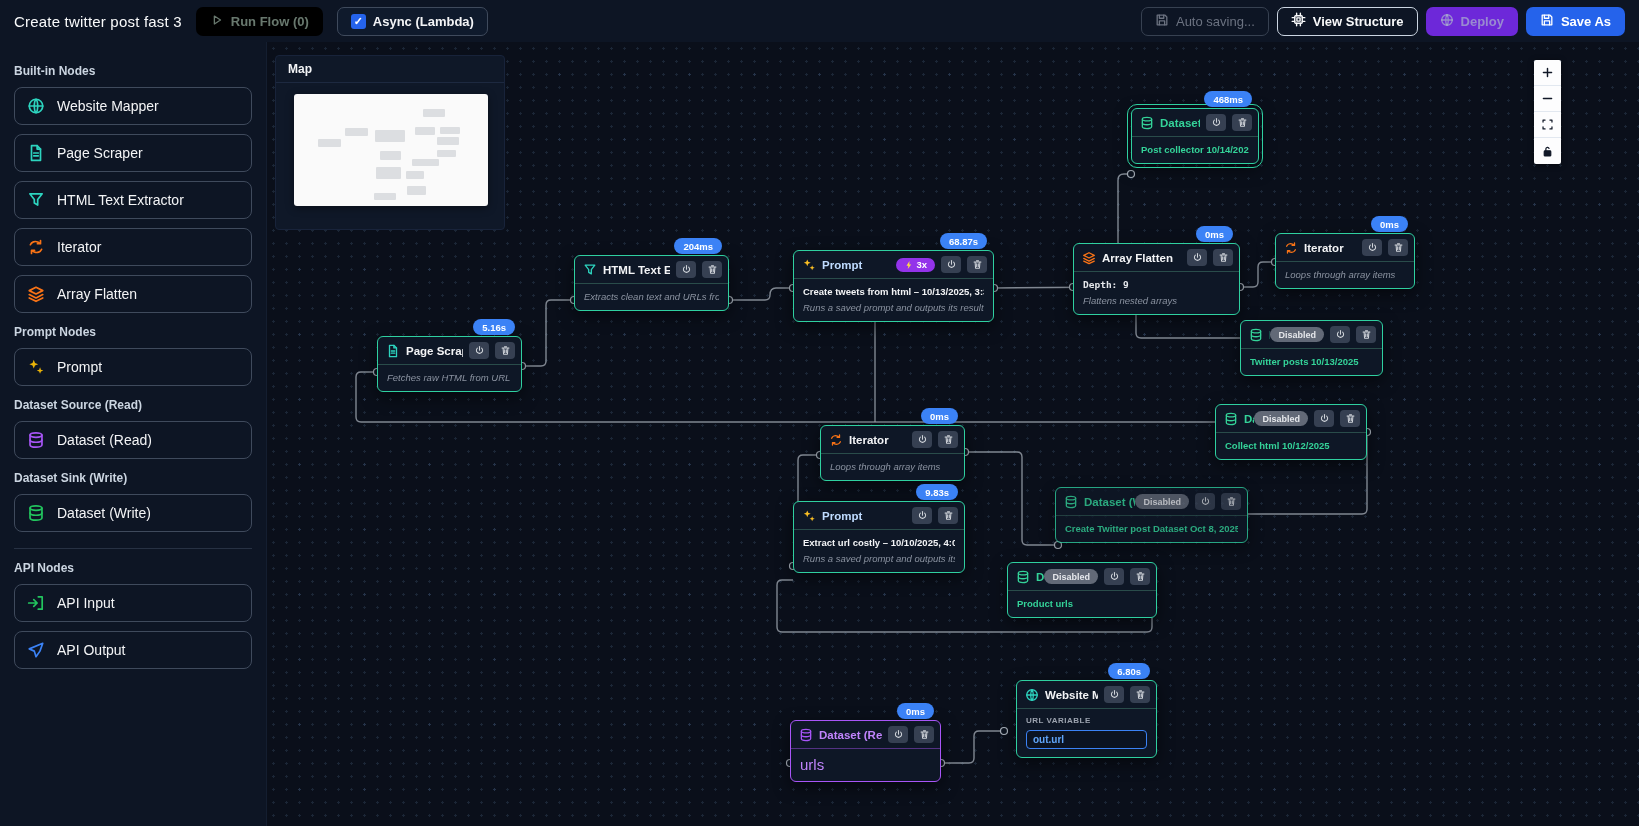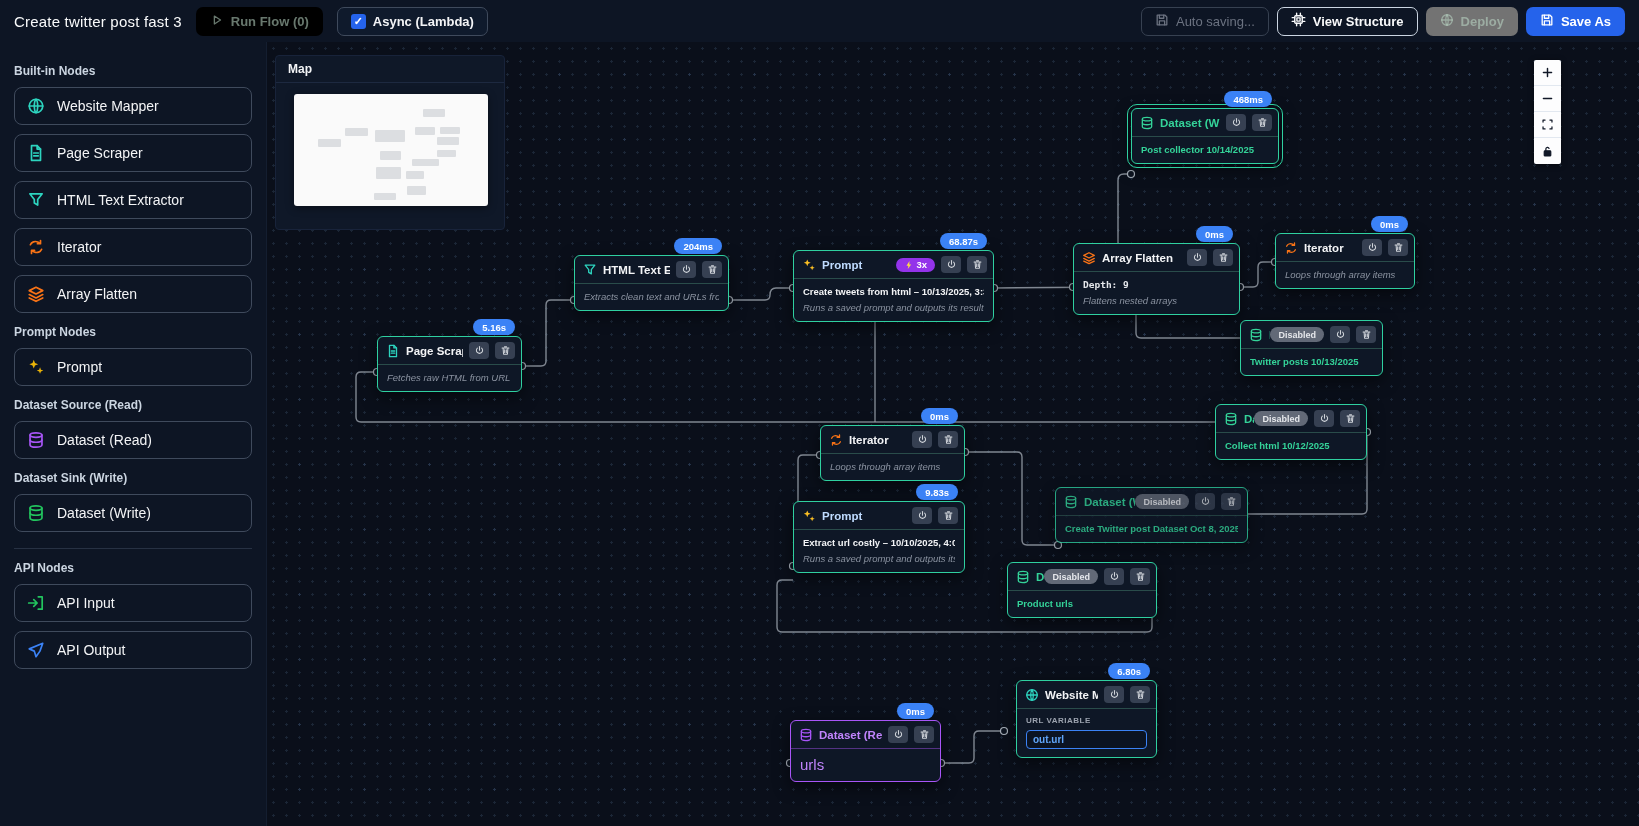--- a/index.html
+++ b/index.html
@@ -12,21 +12,21 @@
   .topbar-title { font-size:15px; font-weight:normal; color:#f9fafb; letter-spacing:.2px; }
   .tb-btn { display:flex; align-items:center; gap:7px; height:29px; padding:0 13px;
             border-radius:7px; font-size:13px; font-weight:bold; cursor:pointer; border:1px solid transparent; white-space:nowrap; }
   .btn-run { background:#000000; color:rgba(190,219,200,.55); }
   .btn-async { background:#0f1a2c; border-color:#3f4a5c; color:#f3f4f6; }
   .checkbox { width:15px; height:15px; border-radius:3px; background:#2563eb; display:flex;
               align-items:center; justify-content:center; color:#fff; font-size:11px; font-weight:bold; }
   .tb-right { margin-left:auto; display:flex; align-items:center; gap:8px; }
   .btn-autosave { background:transparent; border-color:#374151; color:#6b7280; font-weight:normal; }
   .btn-structure { background:transparent; border-color:#cbd5e1; color:#f9fafb; }
-  .btn-deploy { background:#737373; color:rgba(190,219,200,.55); }
+  .btn-deploy { background:#6d28d9; color:rgba(190,219,200,.55); }
   .btn-saveas { background:#2563eb; color:#fff; }
 
   
   .sidebar { position:fixed; left:0; top:42px; width:267px; bottom:0; background:#0d1524;
              border-right:1px solid #141e30; padding:10px 14px; z-index:15; overflow:hidden; }
   .sb-heading { font-size:12px; font-weight:bold; color:#cbd5e1; margin:12px 0 9px; }
   .sb-item { display:flex; align-items:center; gap:12px; height:38px; border:1px solid #3f4a5c;
              border-radius:8px; padding:0 12px; margin-bottom:9px; font-size:14px; color:#f3f4f6; cursor:grab; background:#0d1524; }
   .sb-divider { border:none; border-top:1px solid #273143; margin:16px 0 6px; }
 
@@ -265,21 +265,21 @@
       <circle cx="820" cy="455" r="3.5" fill="#0d1420" stroke="#a8b0ba" stroke-width="1.2"></circle>
       <circle cx="1058" cy="545" r="3.5" fill="#0d1420" stroke="#a8b0ba" stroke-width="1.2"></circle>
       <circle cx="793" cy="566" r="3.5" fill="#0d1420" stroke="#a8b0ba" stroke-width="1.2"></circle>
       <circle cx="941" cy="763" r="3.5" fill="#0d1420" stroke="#a8b0ba" stroke-width="1.2"></circle>
       <circle cx="790" cy="763" r="3.5" fill="#0d1420" stroke="#a8b0ba" stroke-width="1.2"></circle>
       <circle cx="1004" cy="731" r="3.5" fill="#0d1420" stroke="#a8b0ba" stroke-width="1.2"></circle>
       <circle cx="1225" cy="432" r="3.5" fill="#0d1420" stroke="#a8b0ba" stroke-width="1.2"></circle>
       <circle cx="1367" cy="432" r="3.5" fill="#0d1420" stroke="#a8b0ba" stroke-width="1.2"></circle>
     </svg>
   <div class="nodes-layer layer">
-      <div class="node selected" style="left: 1131px; top: 108px; width: 148px;">
+      <div class="node selected" style="left: 1131px; top: 108px; width: 128px;">
         <div class="badge">468ms</div>
         <div class="node-header">
           <span style="display:flex">
             <svg xmlns="http://www.w3.org/2000/svg" width="14" height="14" viewBox="0 0 16 16" fill="none" stroke="#34d399" stroke-width="1.5" stroke-linecap="round" stroke-linejoin="round">
               <ellipse cx="8" cy="3.6" rx="5.3" ry="2"></ellipse>
               <path d="M2.7 3.6v8.8c0 1.1 2.4 2 5.3 2s5.3-.9 5.3-2V3.6"></path>
               <path d="M2.7 8c0 1.1 2.4 2 5.3 2s5.3-.9 5.3-2"></path>
             </svg>
           </span>
           <span class="node-title" style="color:#34d399">Dataset (Write)</span>

